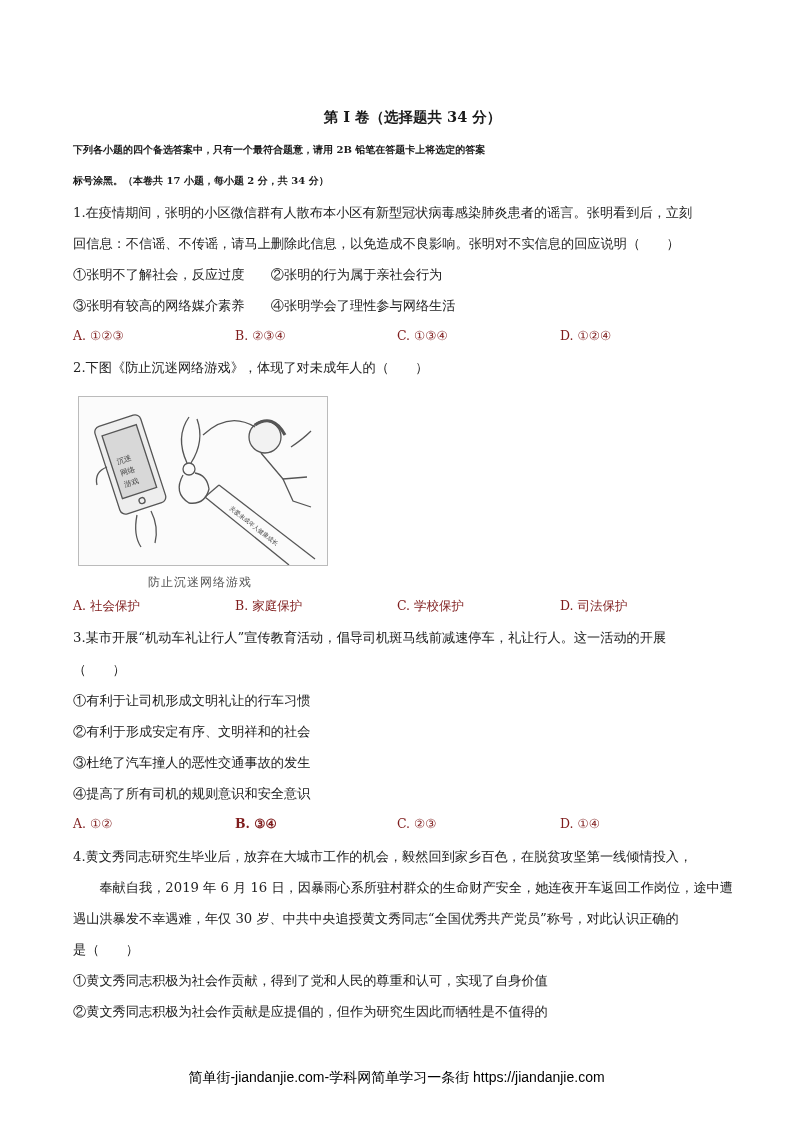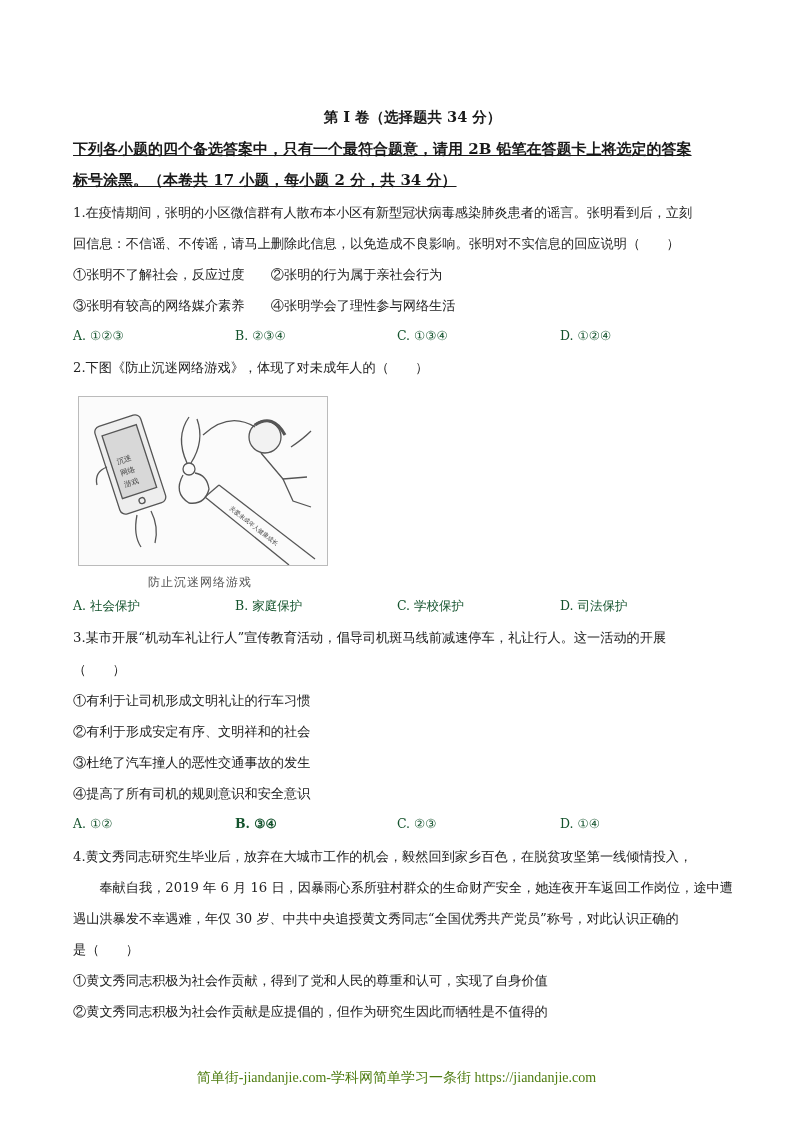--- a/index.html
+++ b/index.html
@@ -3,30 +3,30 @@
 <meta charset="utf-8">
 <style>
   html, body { margin: 0; padding: 0; background: #ffffff; }
   body { width: 793px; height: 1122px; position: relative; overflow: hidden;
          font-family: "DejaVu Serif", "Liberation Serif", serif; color: #1a1a1a; }
   .page { position: absolute; left: 0; top: 0; width: 793px; height: 1122px; }
   .title { position: absolute; left: 0; width: 793px; top: 70px; text-align: center;
            font-size: 21px; font-weight: bold; letter-spacing: 1px; }
   .subtitle { position: absolute; left: 0; width: 793px; top: 108px; text-align: center;
               font-size: 14.5px; font-weight: bold; padding-left: 16px; }
-  .instr { position: absolute; left: 73px; width: 660px; font-size: 15px; font-weight: bold; line-height: 31px; text-decoration: underline; }
+  .instr { position: absolute; left: 73px; width: 660px; font-size: 10px; font-weight: bold; line-height: 31px; }
   .line { position: absolute; left: 73px; width: 660px; font-size: 13.2px; line-height: 20px;
           white-space: nowrap; color: #222; }
-  .opts { position: absolute; left: 73px; width: 660px; height: 20px; font-size: 12.5px; color: #14532d; }
+  .opts { position: absolute; left: 73px; width: 660px; height: 20px; font-size: 12.5px; color: #7f1d1d; }
   .opts span { position: absolute; top: 0; white-space: nowrap; }
   .figure { position: absolute; left: 78px; top: 396px; width: 248px; height: 168px;
             border: 1px solid #bbb; background: #fbfbfb; }
   .caption { position: absolute; left: 148px; top: 574px; font-size: 12px; color: #555; letter-spacing: 1px; }
   .footer { position: absolute; left: 0; width: 793px; top: 1069px; text-align: center;
-            font-family: Liberation Serif, serif; font-size: 14px; color: #4d7c0f; }
+            font-family: Liberation Sans, sans-serif; font-size: 14px; color: #000000; }
 </style>
 </head>
 <body>
 
 <div class="page">
 
   <div class="subtitle">第 I 卷（选择题共 34 分）</div>
 
   <div class="instr" style="top:134px;">下列各小题的四个备选答案中，只有一个最符合题意，请用 2B 铅笔在答题卡上将选定的答案</div>
   <div class="instr" style="top:165px;">标号涂黑。（本卷共 17 小题，每小题 2 分，共 34 分）</div>

